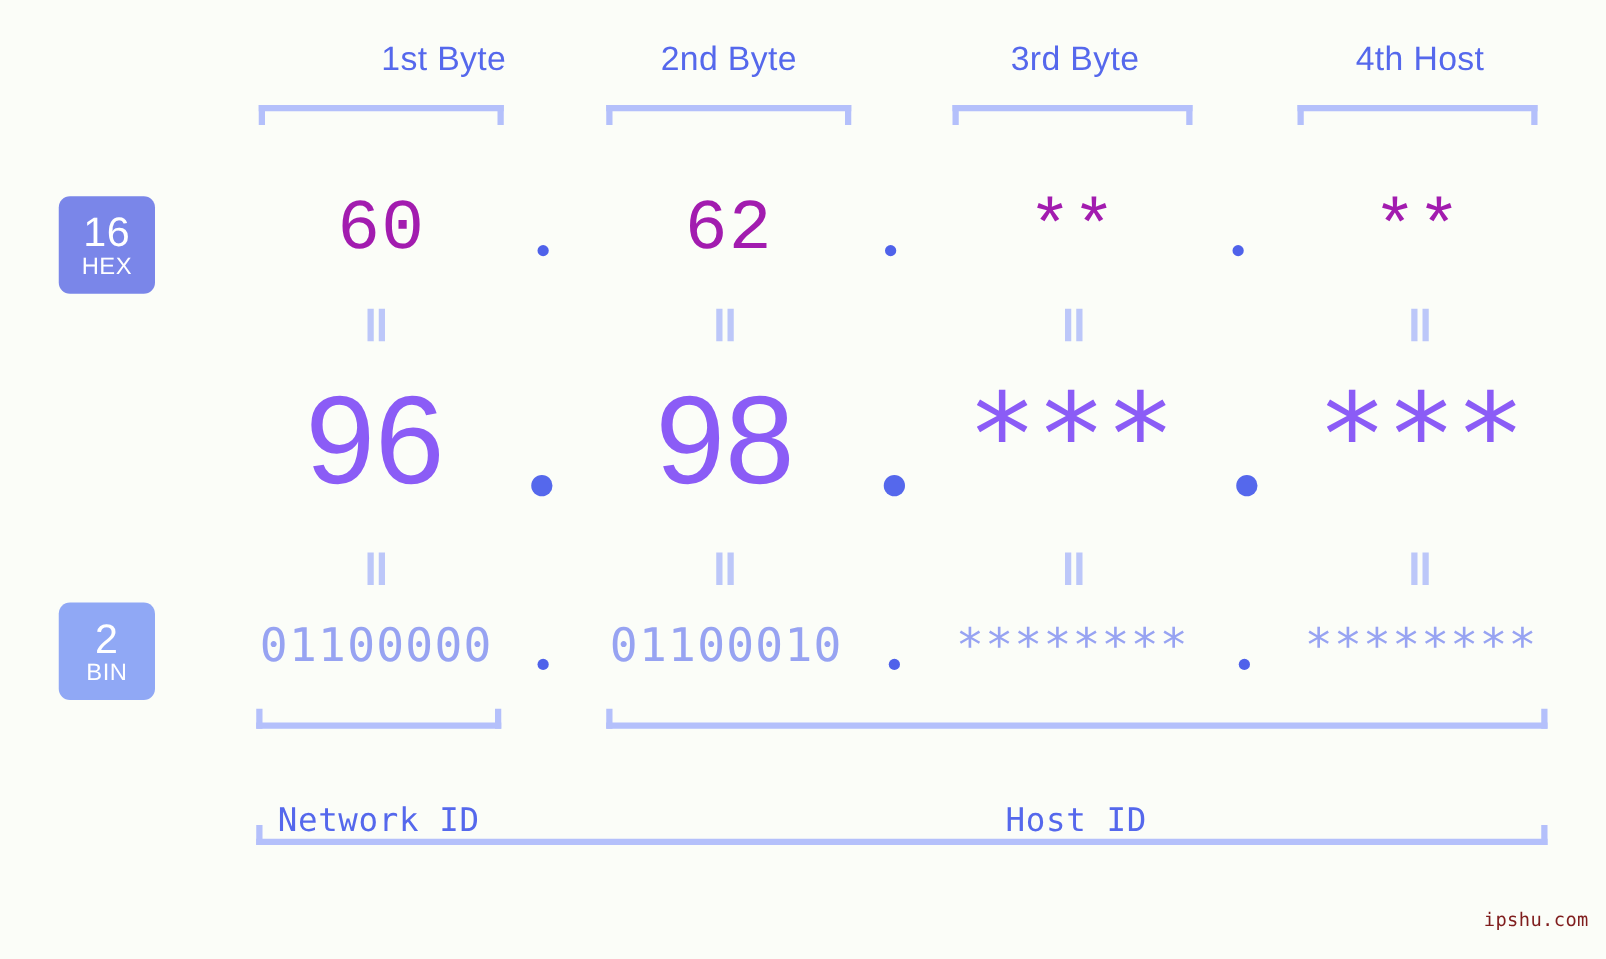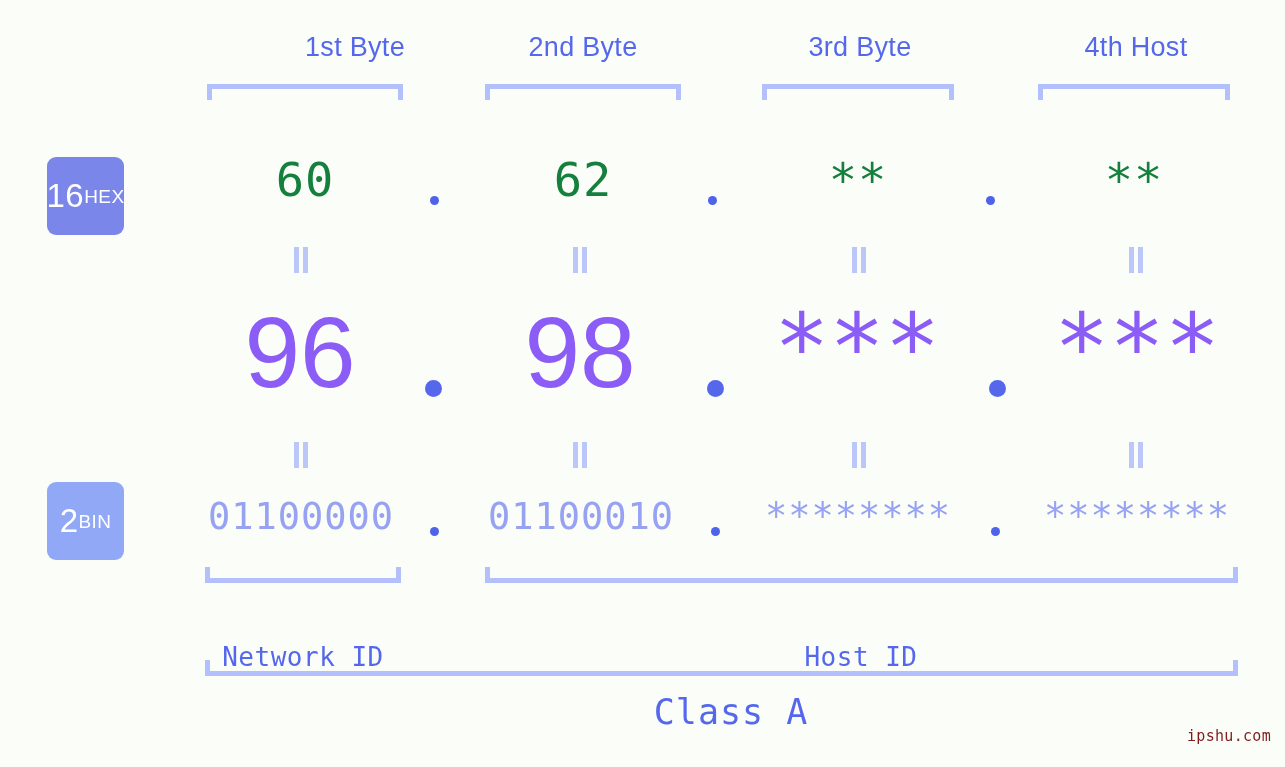--- a/index.html
+++ b/index.html
@@ -54,21 +54,21 @@
 
   
   .badge {
     position: absolute;
     left: 47px;
     width: 77px;
     height: 78px;
     border-radius: 9px;
     color: #ffffff;
     display: flex;
-    flex-direction: row;
+    flex-direction: column;
     align-items: center;
     justify-content: center;
     line-height: 1;
   }
   .badge .num {
     font-size: 33px;
     font-weight: 400;
     letter-spacing: 0.5px;
     margin-bottom: 2px;
   }
@@ -85,23 +85,24 @@
   .val {
     position: absolute;
     text-align: center;
     white-space: nowrap;
     font-family: "DejaVu Sans Mono", monospace;
   }
 
   
   .row-hex .val {
     top: 152px;
-    font-size: 47px;
-    color: #15803d;
+    font-size: 57px;
+    color: #a21caf;
     letter-spacing: 1px;
+    font-family: Liberation Mono, monospace;
   }
   .row-hex .dot {
     position: absolute;
     top: 196px;
     width: 9px;
     height: 9px;
     border-radius: 50%;
     background: #4f62ea;
   }
 
@@ -274,17 +275,16 @@
     <div class="bracket-up" style="left:205px; width:196px; top:567px;"></div>
     <div class="bracket-up" style="left:485px; width:753px; top:567px;"></div>
   </div>
 
   <div>
     <div class="id-label" style="left:203px; width:200px;">Network ID</div>
     <div class="id-label" style="left:761px; width:200px;">Host ID</div>
   </div>
 
   <div class="bracket-up" style="left:205px; width:1033px; top:660px;"></div>
-  <div class="class-label" style="left:531px; width:400px;">Class A</div>
 
   <div class="watermark">ipshu.com</div>
 
 </div>
 
 </body></html>

